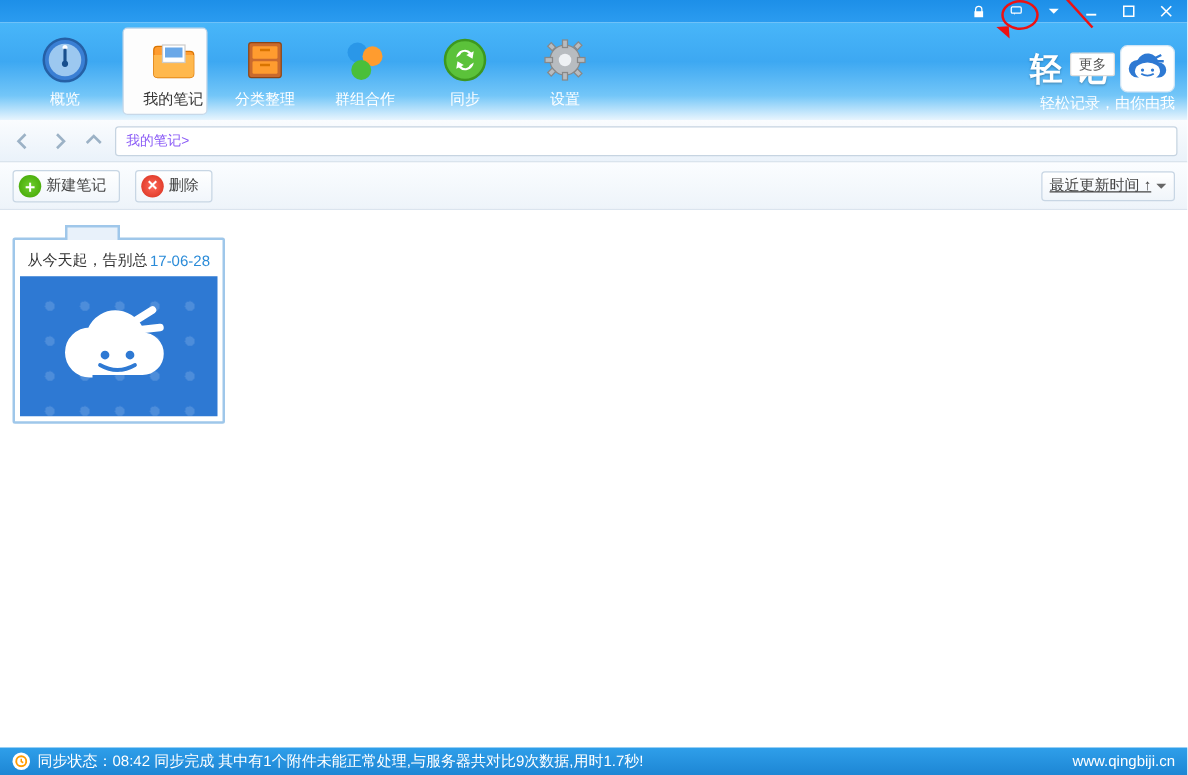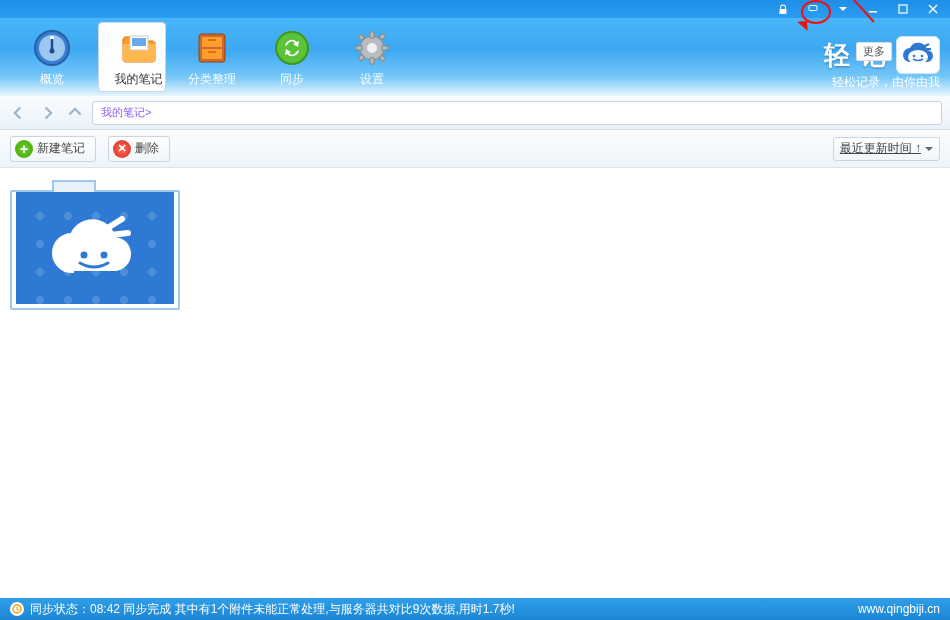--- a/index.html
+++ b/index.html
@@ -128,20 +128,30 @@
     <div class="ticon">
       <svg width="40" height="40" viewBox="0 0 40 40">
           <rect x="7" y="6" width="26" height="28" rx="2" fill="#c96a2e" stroke="#8f4515"></rect>
           <rect x="10" y="9" width="20" height="10" rx="1" fill="#ff9c2f"></rect>
           <rect x="10" y="21" width="20" height="10" rx="1" fill="#ff9c2f"></rect>
           <rect x="16" y="11" width="8" height="2" fill="#d97400"></rect>
           <rect x="16" y="23" width="8" height="2" fill="#d97400"></rect>
         </svg>
     </div>
     <span class="tlabel">分类整理</span>
+  </div>
+  <div class="tool-item">
+    <div class="ticon">
+      <svg width="40" height="40" viewBox="0 0 40 40">
+          <circle cx="14" cy="14" r="8" fill="#2a97e8"></circle>
+          <circle cx="26" cy="17" r="8" fill="#ff9c2f"></circle>
+          <circle cx="17" cy="28" r="8" fill="#4abf3a"></circle>
+        </svg>
+    </div>
+    <span class="tlabel">群组合作</span>
   </div>
   <div class="tool-item">
     <div class="ticon">
       <svg width="40" height="40" viewBox="0 0 40 40">
           <circle cx="20" cy="20" r="16" fill="#5bc23a" stroke="#3d981f" stroke-width="2"></circle>
           <path d="M13 18a7 7 0 0112-4l2-1-1 6-5-3 2-1a4 4 0 00-7 1l-3 2zm14 4a7 7 0 01-12 4l-2 1 1-6 5 3-2 1a4 4 0 007-1l3-2z" fill="#fff"></path>
         </svg>
     </div>
     <span class="tlabel">同步</span>
   </div>
@@ -218,20 +228,24 @@
     <span>最近更新时间 ↑</span>
     <svg viewBox="0 0 8 8">
         <path d="M0 2l4 4 4-4z" fill="#666"></path>
       </svg>
   </div>
 </div>
 
 <div class="content">
   <div class="note-card">
     <div class="note-tab"></div>
+    <div class="note-head">
+      <span class="note-title">从今天起，告别总</span>
+      <span class="note-date">17-06-28</span>
+    </div>
     <div class="note-thumb">
       <div class="note-thumb-dots"></div>
       <svg width="90" height="70" viewBox="0 0 90 70">
         <path d="M22 58a18 18 0 010-36 22 22 0 0142 4 15 15 0 010 30H22z" fill="#fff" stroke="#fff" stroke-width="4"></path>
         <path d="M22 58a18 18 0 010-36 22 22 0 0142 4 15 15 0 010 30H22z" fill="#fff"></path>
         <circle cx="34" cy="42" r="3.5" fill="#2e79d3"></circle>
         <circle cx="54" cy="42" r="3.5" fill="#2e79d3"></circle>
         <path d="M30 50q14 8 28 0" stroke="#2e79d3" fill="none" stroke-width="3" stroke-linecap="round"></path>
         <path d="M56 16l16-10M60 22l18-2" stroke="#fff" stroke-width="6" stroke-linecap="round"></path>
         <path d="M56 16l16-10M60 22l18-2" stroke="#2e79d3" stroke-width="0"></path>

